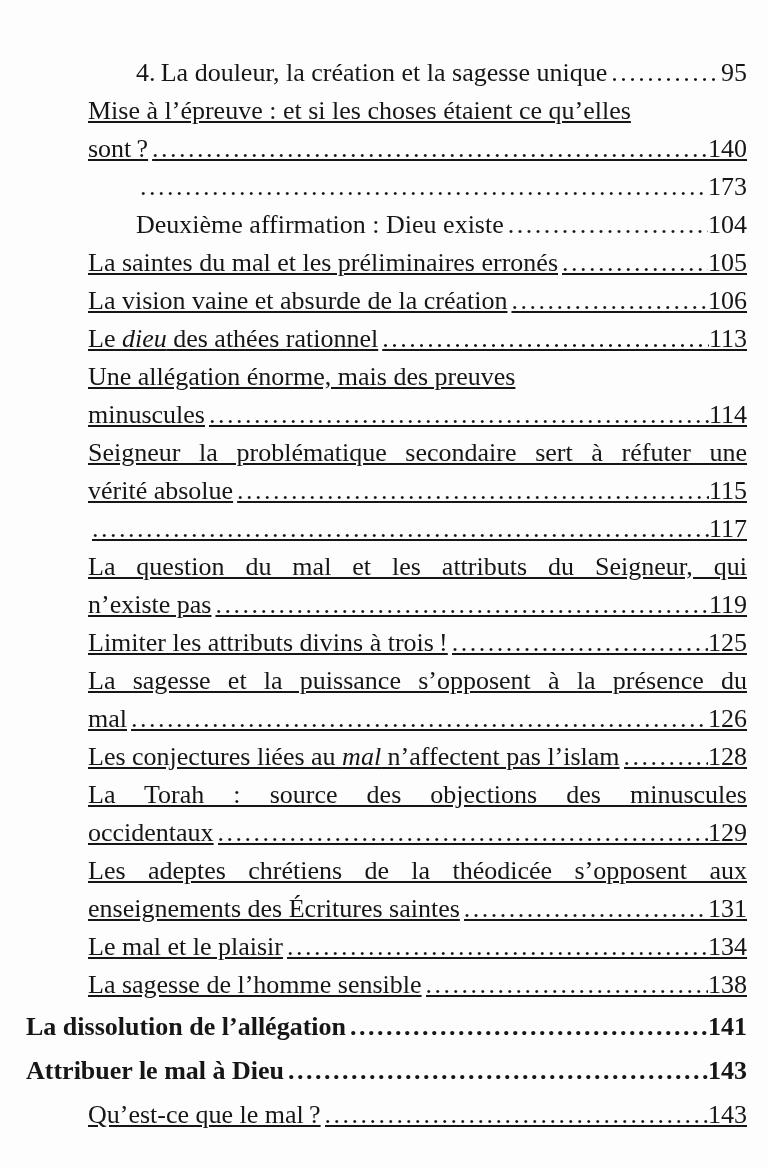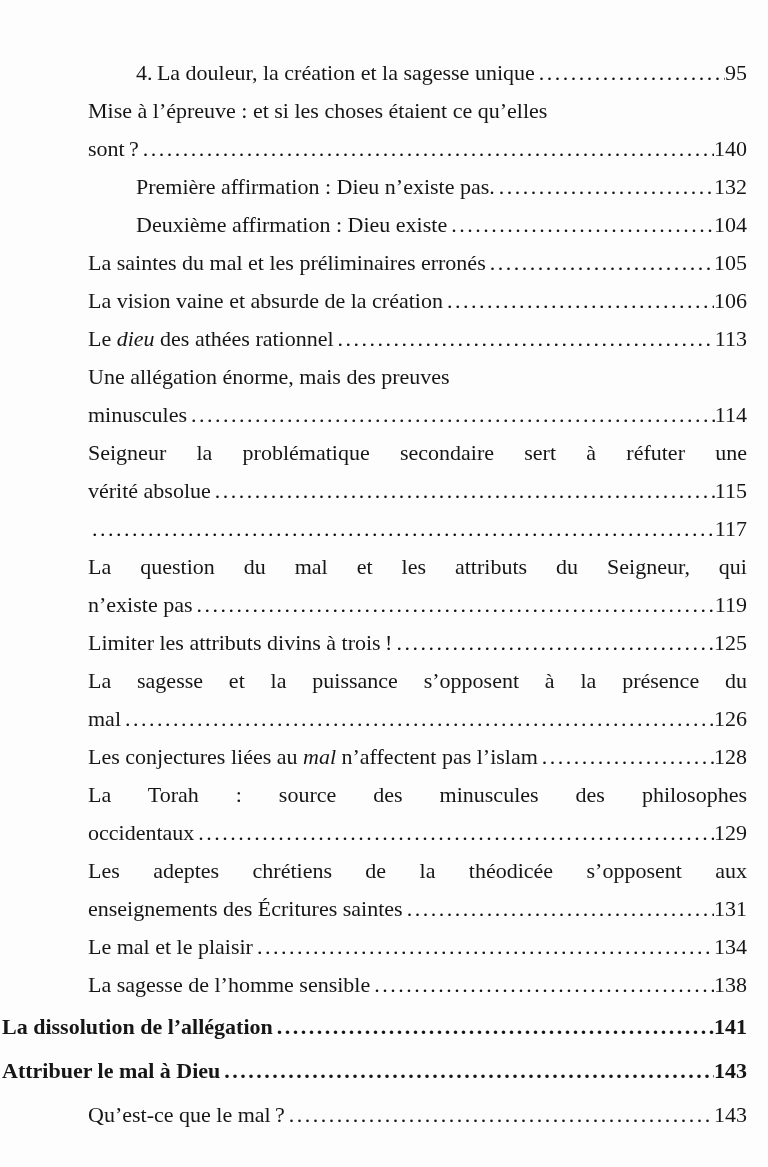--- a/index.html
+++ b/index.html
@@ -8,28 +8,28 @@
     background: #ffffff;
   }
   .page {
     position: relative;
     width: 768px;
     height: 1167px;
     box-sizing: border-box;
     background: #fdfdfd;
     color: #161616;
     font-family: "Liberation Serif", "DejaVu Serif", serif;
-    font-size: 22px;
+    font-size: 26px;
     line-height: 38px;
     padding: 54px 21px 0 0;
     overflow: hidden;
   }
   .entry { margin: 0; }
-  .entry.lvl0 { margin-left: 2px;  font-weight: bold; margin-top: 4px; margin-bottom: 6px; }
-  .entry.lvl1 { margin-left: 88px; }
+  .entry.lvl0 { margin-left: 26px;  font-weight: bold; margin-top: 4px; margin-bottom: 6px; }
+  .entry.lvl1 { margin-left: 88px; text-decoration: underline; }
   .entry.lvl2 { margin-left: 136px; }
 
   .line { display: block; }
   .line.justify {
     text-align: justify;
     text-align-last: justify;
   }
   .line.last {
     display: flex;
     align-items: baseline;
@@ -70,23 +70,22 @@
       <div class="entry lvl1">
         <div class="line"><span class="text"><span>Mise à l’épreuve : et si les choses étaient ce qu’elles</span></span></div>
         <div class="line last">
           <span class="text"><span>sont ?</span></span>
           <span class="leader"></span>
           <span class="pagenum">140</span>
         </div>
       </div>
       <div class="entry lvl2">
         <div class="line last">
-          <span class="text"><span>Première affirmation : Dieu n’existe pas.</span></span>
-          <span class="leader"></span>
-          <span class="pagenum">132</span>
+          <span class="leader"></span>
+          <span class="pagenum">173</span>
         </div>
       </div>
       <div class="entry lvl2">
         <div class="line last">
           <span class="text"><span>Deuxième affirmation : Dieu existe</span></span>
           <span class="leader"></span>
           <span class="pagenum">104</span>
         </div>
       </div>
       <div class="entry lvl1">
@@ -156,21 +155,21 @@
         </div>
       </div>
       <div class="entry lvl1">
         <div class="line last">
           <span class="text"><span>Les conjectures liées au </span><span class="italic">mal</span><span> n’affectent pas l’islam</span></span>
           <span class="leader"></span>
           <span class="pagenum">128</span>
         </div>
       </div>
       <div class="entry lvl1">
-        <div class="line justify"><span class="text"><span>La Torah : source des minuscules des philosophes</span></span></div>
+        <div class="line justify"><span class="text"><span>La Torah : source des objections des minuscules</span></span></div>
         <div class="line last">
           <span class="text"><span>occidentaux</span></span>
           <span class="leader"></span>
           <span class="pagenum">129</span>
         </div>
       </div>
       <div class="entry lvl1">
         <div class="line justify"><span class="text"><span>Les adeptes chrétiens de la théodicée s’opposent aux</span></span></div>
         <div class="line last">
           <span class="text"><span>enseignements des Écritures saintes</span></span>

